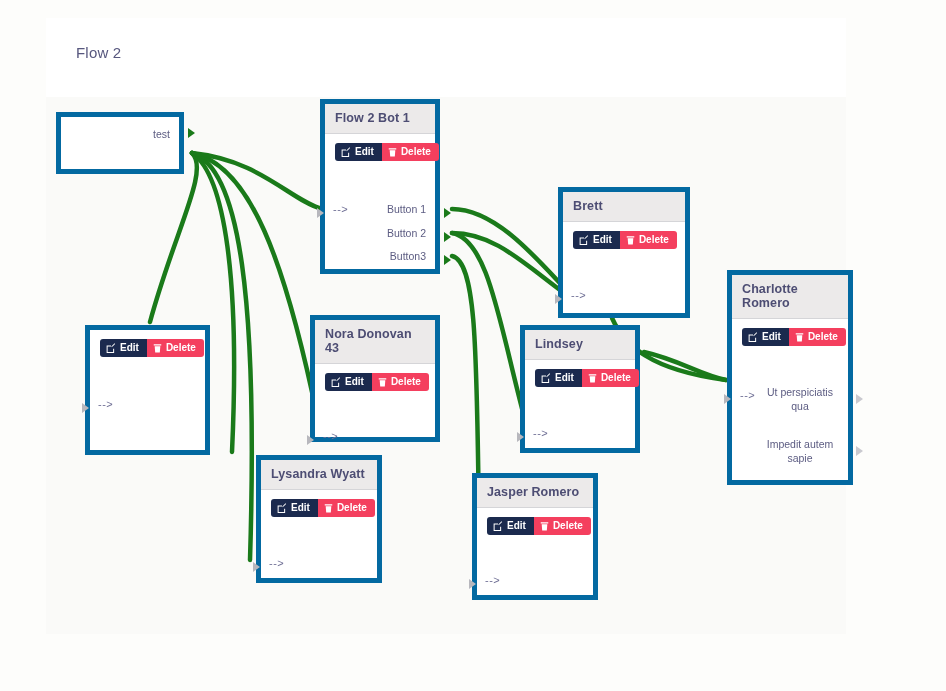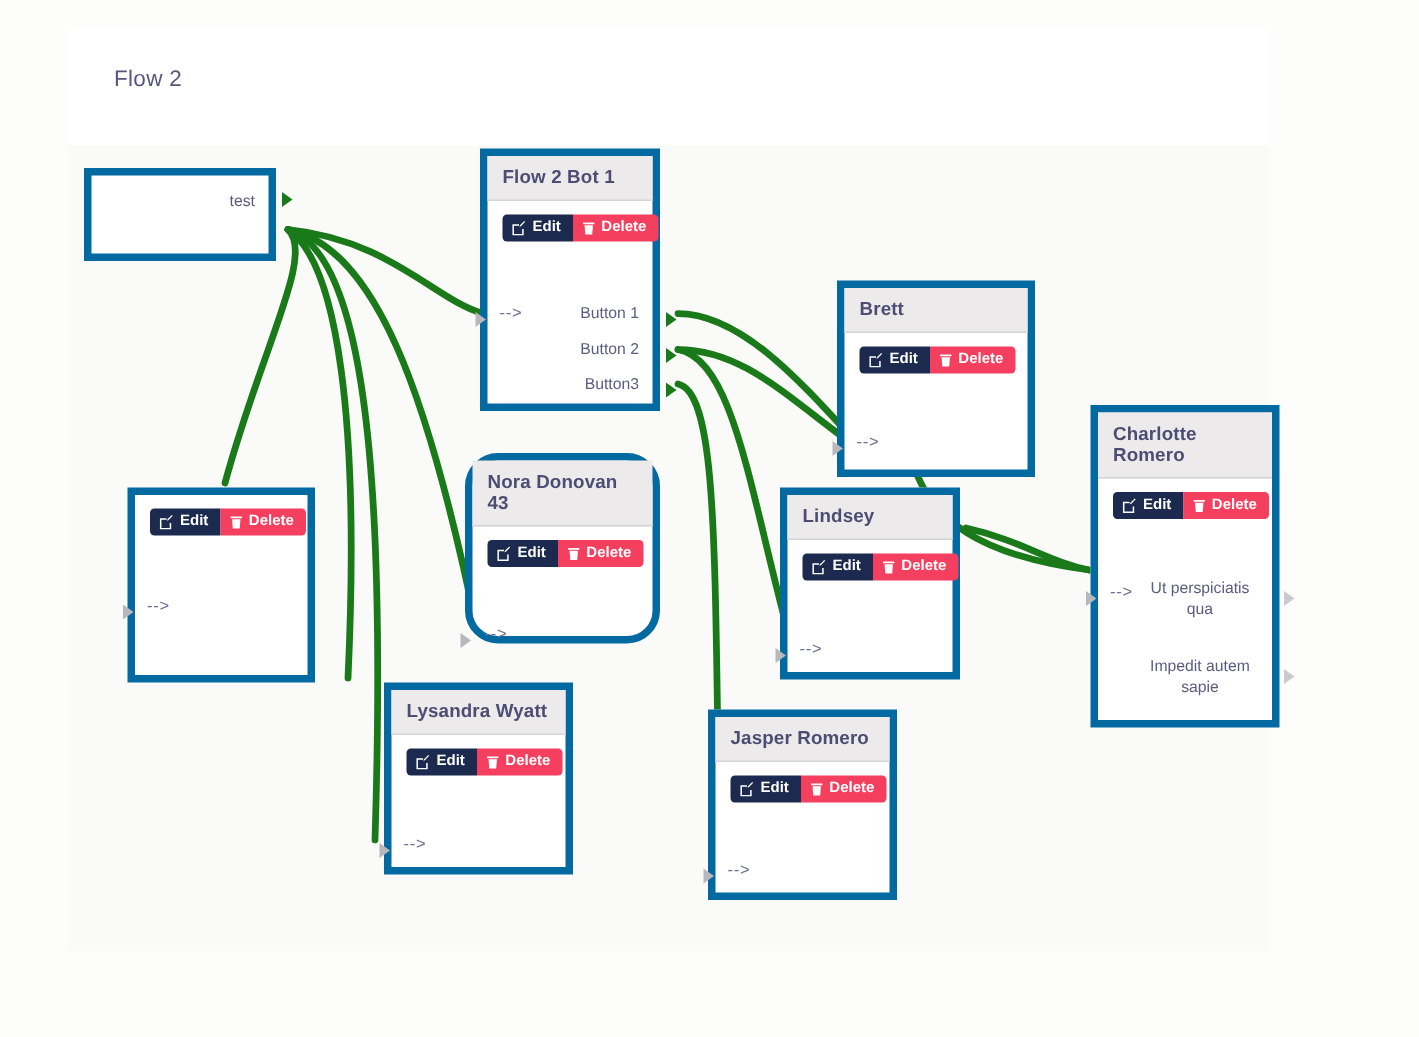--- a/index.html
+++ b/index.html
@@ -177,21 +177,21 @@
             <path fill="#fff" d="M1 2h12v2H1zM2.5 5h9l-.8 10h-7.4z"></path>
           </svg>
           <span>Delete</span>
         </button>
       </div>
       <div class="h h-in" style="left:-8px; top:73px;"></div>
       <div class="in-label" style="left:8px; top:68px;">--&gt;</div>
     </div>
   </div>
 
-  <div class="node" style="left:310px; top:302px; width:130px; height:127px;border-radius:22px;">
+  <div class="node" style="left:310px; top:315px; width:130px; height:127px;">
     <div class="node-head">Nora Donovan 43</div>
     <div class="node-body">
       <div class="btn-row">
         <button class="btn btn-edit">
           <svg width="10" height="10" viewBox="0 0 16 16">
             <path fill="#fff" d="M1 4h7v1.6H2.6v8.8h8.8V9H13v7H1z"></path>
             <path fill="#fff" d="M14.6 1.4 10 6l-1.6.6L9 5l4.6-4.6z"></path>
           </svg>
           <span>Edit</span>
         </button>

